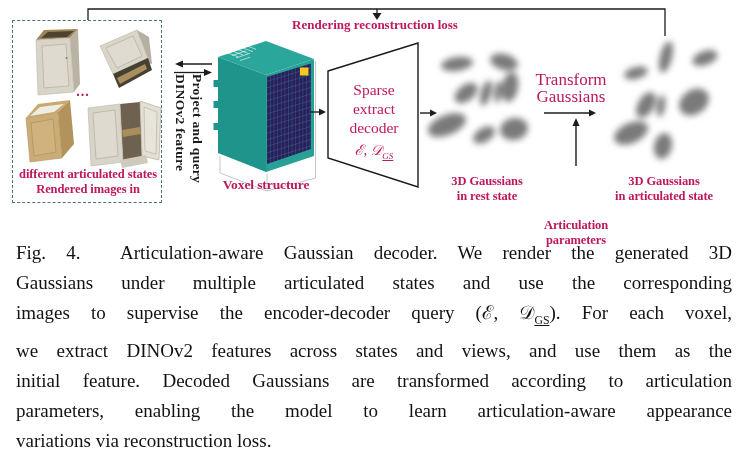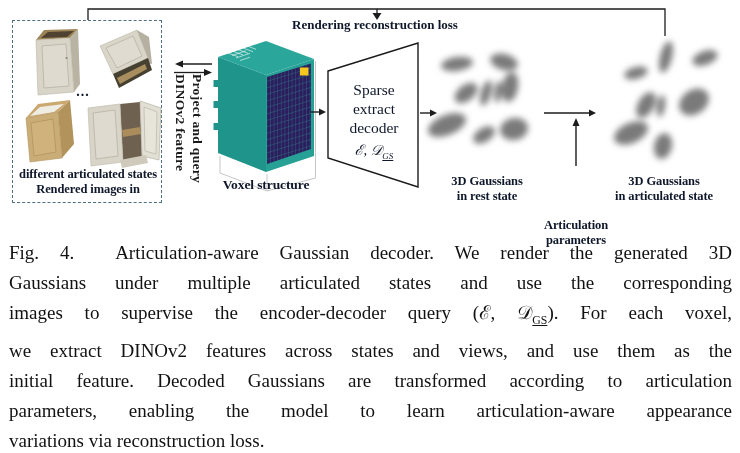--- a/index.html
+++ b/index.html
@@ -3,36 +3,36 @@
 <meta charset="utf-8">
 <style>
   html,body{margin:0;padding:0;background:#ffffff;}
   .page{position:relative;width:740px;height:453px;background:#ffffff;overflow:hidden;
         font-family:"Liberation Serif","DejaVu Serif",serif;color:#151515;}
   .diagram{position:absolute;left:0;top:0;width:740px;height:232px;}
   .diagram svg{position:absolute;left:0;top:0;}
   .dashed-box{position:absolute;left:12px;top:20px;width:150px;height:183px;
               border:1.7px dashed #4d6f80;box-sizing:border-box;border-radius:1px;}
   .lbl{position:absolute;text-align:center;transform:translateX(-50%);
-       white-space:nowrap;color:#0f172a;}
+       white-space:nowrap;color:#be185d;}
   .lbl .ln{display:block;}
   .small{font-size:12.5px;font-weight:600;line-height:14.5px;letter-spacing:-0.1px;}
   .feedback{font-size:13px;font-weight:600;}
   .dots{font-size:14px;font-weight:700;letter-spacing:1px;}
   .encoder-lbl{font-size:15.5px;line-height:19px;font-weight:400;text-align:center;}
   .encoder-math{font-size:14.5px;font-style:italic;margin-top:4px;}
   .transform-lbl{font-size:17px;line-height:17px;font-weight:400;}
   sub{font-size:0.62em;text-decoration:underline;}
   .vtext{position:absolute;left:171px;top:74px;writing-mode:vertical-rl;
          font-size:13.5px;font-weight:600;line-height:17.5px;letter-spacing:0.3px;
          color:#1a1a1a;}
   .vtext .ln{display:block;}
   .caption{position:absolute;left:9px;top:238px;width:723px;font-size:19px;
            line-height:30px;color:#121212;}
-  .cap-line{display:block;text-align:justify;text-align-last:justify;}
+  .cap-line{display:block;text-align:justify;text-align-last:justify;margin-left:7px;}
   .cap-line.last{text-align-last:left;}
 </style>
 </head>
 <body>
 
 <div class="page">
   <div class="diagram">
 
     <div class="dashed-box"></div>
 
@@ -165,20 +165,24 @@
 
     <div class="lbl small" style="left:266px;top:178px;font-size:13.5px;">Voxel structure</div>
 
     <div class="lbl encoder-lbl" style="left:374px;top:80px;">
       <span class="ln">Sparse</span>
       <span class="ln">extract</span>
       <span class="ln">decoder</span>
       <span class="ln encoder-math"><span>ℰ, 𝒟</span><sub>GS</sub></span>
     </div>
 
+    <div class="lbl transform-lbl" style="left:571px;top:71px;">
+      <span class="ln">Transform</span>
+      <span class="ln">Gaussians</span>
+    </div>
 
     <div class="lbl small" style="left:487px;top:174px;">
       <span class="ln">3D Gaussians</span>
       <span class="ln">in rest state</span>
     </div>
 
     <div class="lbl small" style="left:576px;top:174px;margin-top:44px;">
       <span class="ln">Articulation</span>
       <span class="ln">parameters</span>
     </div>

